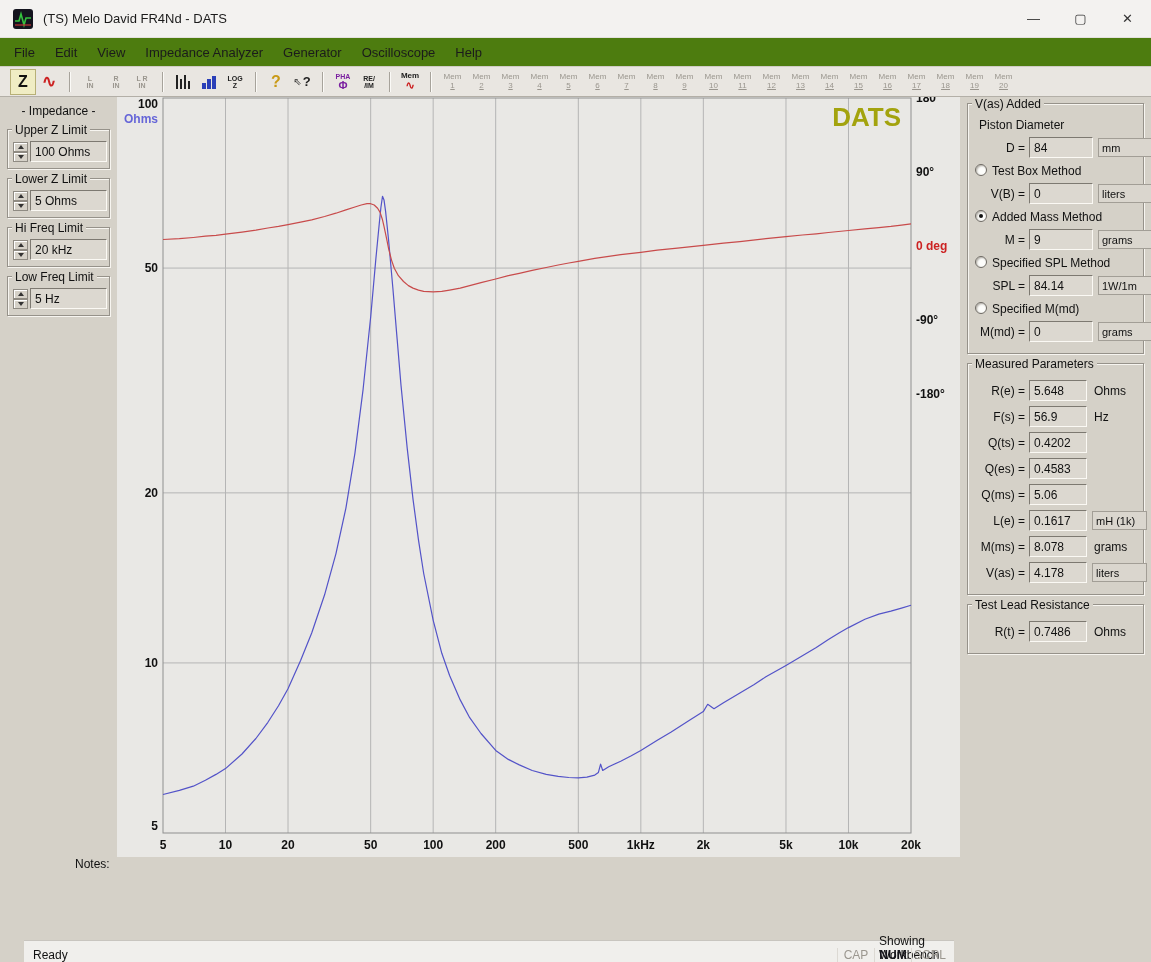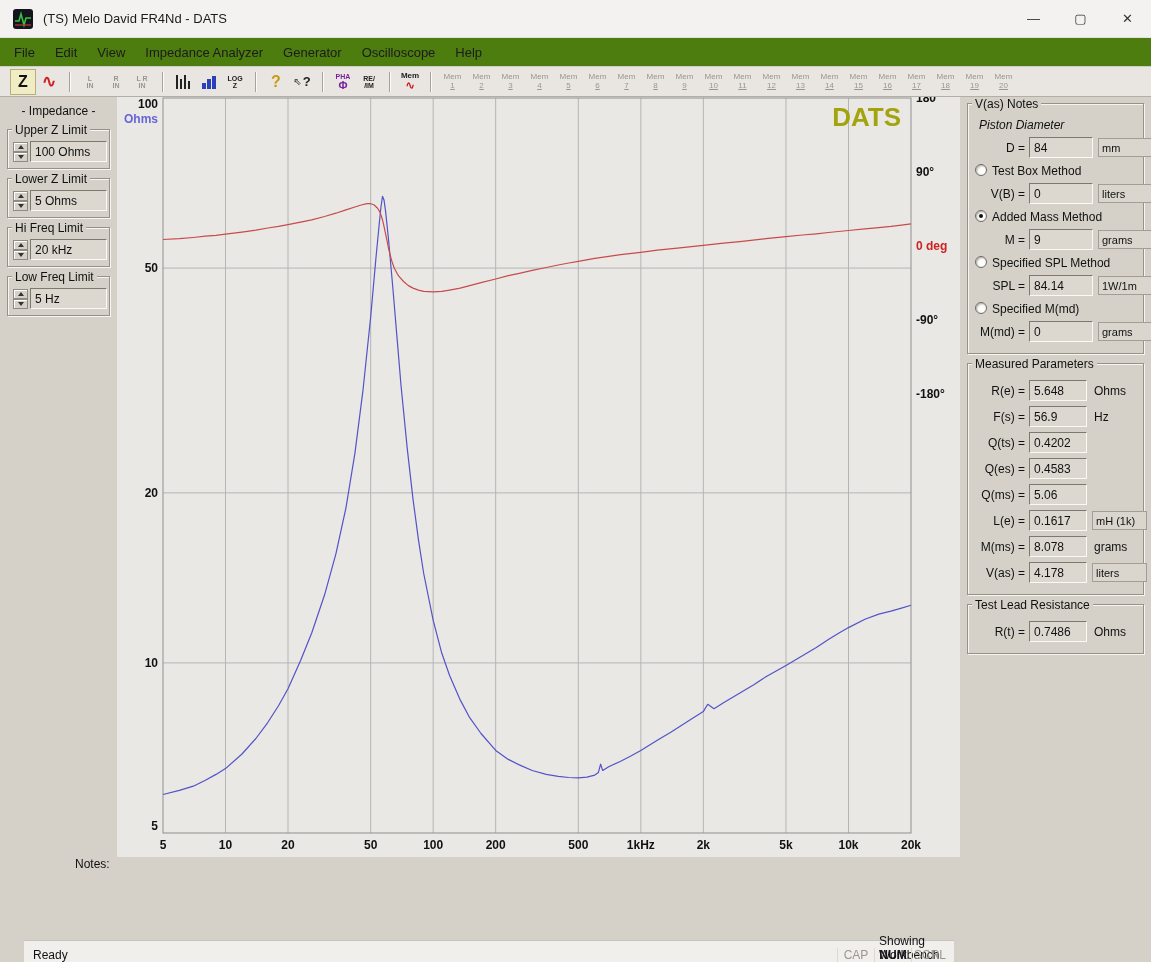--- a/index.html
+++ b/index.html
@@ -74,21 +74,21 @@
     white-space:pre-line; font-size:12px; min-height:27px; padding:3px 2px; line-height:1.25;}
   
   .param-row { display:flex; align-items:center; margin:5px 0; }
   .param-label { width:52px; text-align:right; margin-right:4px; flex:0 0 auto; }
   .param-field { flex:0 0 auto; width:58px; }
   .vas-field { width:64px; }
   .param-unit { margin-left:7px; }
   .unit-box { margin-left:5px; width:55px; height:19px; background:#dad6ce;
     border:1px solid #a29e96; display:flex; align-items:center; padding:0 3px;
     font-size:11px; flex:0 0 auto; }
-  .vas-static { margin:3px 0 2px 6px;font-style:italic; }
+  .vas-static { margin:3px 0 2px 6px; }
   .radio-row { display:flex; align-items:flex-start; margin:6px 0 4px 2px; }
   .radio { width:12px; height:12px; border-radius:50%; background:#fdfdfb;
     border:1px solid #6d6963; box-shadow: inset 1px 1px 2px #b0aca4; position:relative;
     margin-right:5px; flex:0 0 auto;}
   .radio.selected::after { content:""; position:absolute; left:3px; top:3px; width:4px; height:4px;
     border-radius:50%; background:#111; }
   
   .chart-panel { position:absolute; left:117px; top:97px; width:843px; height:760px; background:#e9e8e5; }
   .chart-panel svg { position:absolute; left:0; top:0; }
   svg text { font-family:"Liberation Sans", sans-serif; }
@@ -386,21 +386,21 @@
       <text x="799" y="227.15375" text-anchor="start" font-size="12" font-weight="bold" fill="#111">-90°</text>
       <text x="799" y="301.20500000000004" text-anchor="start" font-size="12" font-weight="bold" fill="#111">-180°</text>
       <text x="784" y="29" text-anchor="end" font-size="26" font-weight="bold" fill="#a3a30e">DATS</text>
       <polyline points="46.0,697.5 62.4,693.3 76.3,689.2 88.4,683.2 99.0,677.4 108.5,671.6 125.0,657.0 138.9,641.5 150.9,625.3 161.5,608.7 171.0,591.8 183.6,563.5 194.7,536.0 207.6,497.8 218.9,456.8 228.9,411.1 237.9,356.3 246.1,292.3 253.7,219.8 258.9,161.4 262.3,126.3 263.9,110.5 265.5,99.3 267.0,102.9 268.6,114.4 271.6,143.3 275.9,191.5 280.1,241.6 284.0,288.3 290.2,351.1 296.0,402.1 301.5,443.1 306.7,476.5 316.2,523.3 324.8,556.3 332.6,578.5 343.2,602.9 352.7,620.7 364.0,636.5 378.7,653.4 391.3,662.4 402.3,667.9 415.2,673.5 429.2,677.4 441.2,679.3 451.8,680.5 461.3,680.9 469.9,680.1 477.8,678.1 481.4,675.4 483.6,667.1 485.7,673.5 491.7,669.7 503.7,664.2 514.3,658.8 523.8,653.4 540.3,643.2 554.2,634.9 571.7,623.8 586.3,614.6 590.7,607.3 597.0,611.7 606.5,605.8 622.9,595.9 636.8,587.7 648.9,579.8 669.0,568.4 685.4,558.7 699.3,550.5 711.4,542.6 722.0,536.0 731.5,530.6 747.9,522.2 761.8,517.1 773.9,514.2 784.5,511.2 794.0,508.3" fill="none" stroke="#5353c8" stroke-width="1.2" stroke-linejoin="round"></polyline>
       <polyline points="46.0,142.5 62.4,141.7 76.3,140.5 88.4,139.2 99.0,138.4 108.5,137.2 125.0,135.1 138.9,133.1 150.9,131.0 161.5,129.4 171.0,127.7 183.6,125.2 194.7,122.8 207.6,119.5 218.9,116.2 228.9,112.9 237.9,110.0 244.2,108.0 250.0,106.7 253.7,106.7 257.2,108.0 260.6,111.3 263.1,115.4 265.5,122.8 267.0,129.4 268.6,136.8 270.1,144.2 271.6,151.6 274.5,163.1 277.3,171.3 281.4,178.7 286.5,184.5 291.4,188.6 296.0,191.1 301.5,193.1 306.7,194.4 316.2,194.8 324.8,194.4 332.6,193.1 343.2,191.1 352.7,188.6 364.0,185.7 378.7,182.0 391.3,178.7 402.3,176.3 415.2,173.4 429.2,170.5 441.2,168.0 451.8,166.0 461.3,164.3 477.8,161.4 491.7,159.4 503.7,157.7 523.8,155.3 540.3,153.2 560.4,151.2 586.3,148.3 606.5,146.2 622.9,144.6 648.9,141.7 669.0,139.6 685.4,138.0 699.3,136.8 711.4,135.5 731.5,133.5 747.9,131.8 761.8,130.6 773.9,129.4 784.5,128.1 794.0,126.9" fill="none" stroke="#c84b4b" stroke-width="1.2" stroke-linejoin="round"></polyline>
     </svg>
 </div>
 
 <div class="right-panel">
   <div class="groupbox">
-    <span class="legend">V(as) Notes</span>
+    <span class="legend">V(as) Added</span>
     <div id="vas-items">
         <div class="vas-static">Piston Diameter</div>
         <div class="param-row">
           <span class="param-label">D =</span>
           <div class="field param-field vas-field">
             <span>84</span>
           </div>
           <span class="unit-box">mm</span>
         </div>
         <div class="radio-row">

